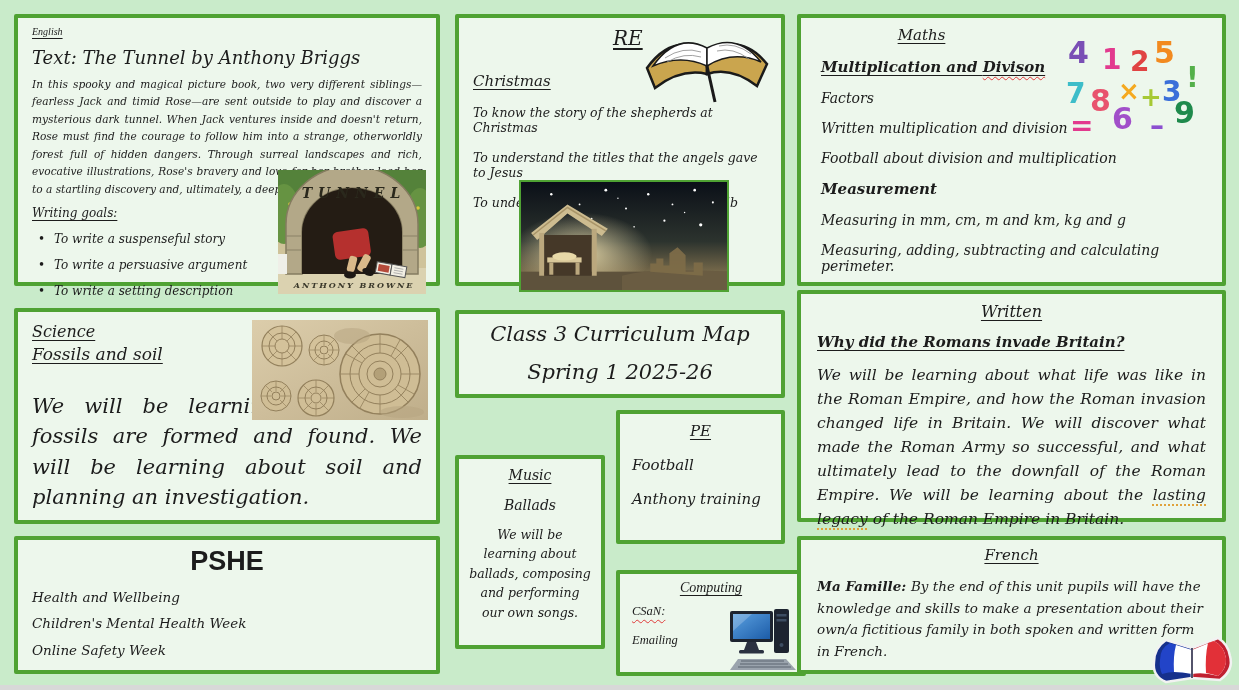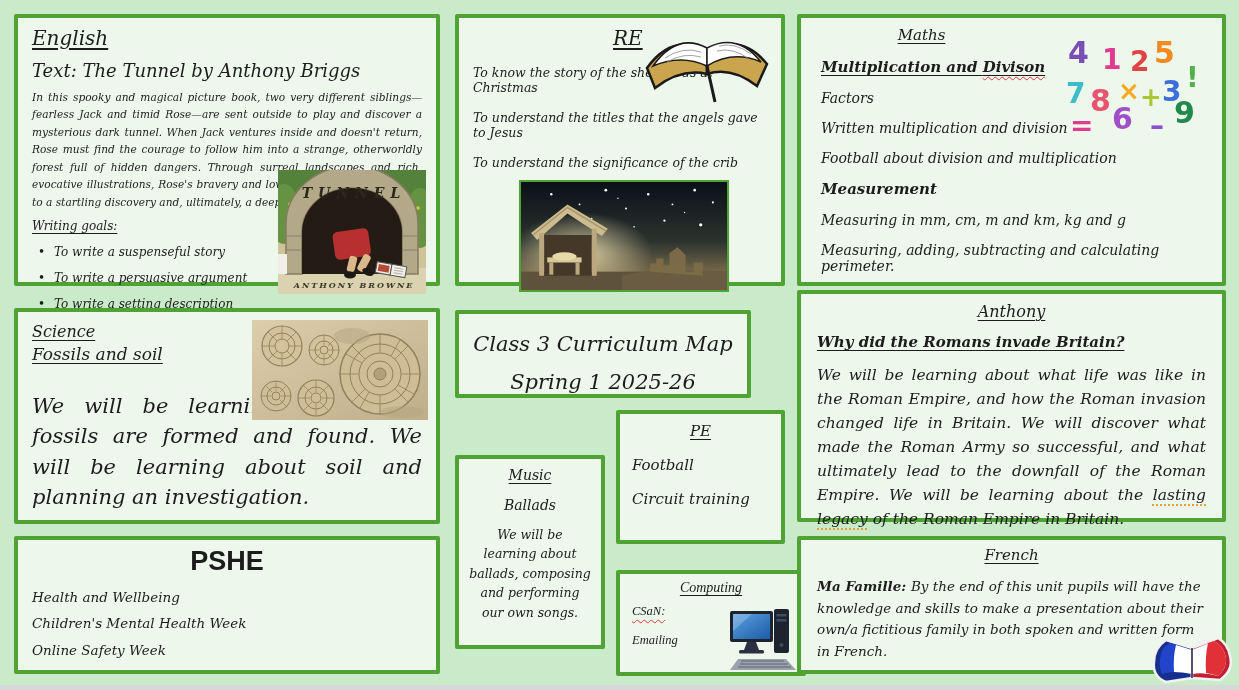--- a/index.html
+++ b/index.html
@@ -6,21 +6,21 @@
   .board{position:relative;width:1239px;height:690px;background:#c9ebca;overflow:hidden;
          font-family:"DejaVu Serif",serif;color:#1c1c1c;}
   .box{position:absolute;background:#edf7ec;border:4px solid #4fa233;border-radius:2px;box-sizing:border-box;}
   .hand{font-style:italic;}
   .u{text-decoration:underline;text-underline-offset:3px;}
   .just{text-align:justify;}
   .bold{font-weight:bold;}
 
   
   .box-english{left:14px;top:14px;width:426px;height:272px;padding:8px 14px;}
-  .english-heading{font-size:20px;}
+  .english-heading{font-size:10px;font-family:Liberation Serif, serif;}
   .english-texttitle{font-size:18px;margin-top:10px;}
   .english-desc{font-size:10.6px;line-height:1.65;margin-top:8px;}
   .english-goals-label{font-size:12px;margin-top:8px;}
   .goals-list{list-style:none;margin:8px 0 0 6px;padding:0;font-size:12px;width:235px;}
   .goals-list li{margin-top:12px;padding-left:16px;position:relative;}
   .goals-list li::before{content:"•";position:absolute;left:0;top:0;font-style:normal;}
   .tunnel-cover{position:absolute;right:10px;top:152px;width:148px;height:124px;}
 
   
   .box-re{left:455px;top:14px;width:330px;height:272px;padding:8px 14px;}
@@ -48,21 +48,21 @@
   .mn13{left:84px;top:74px;font-size:28px;}.mn14{left:108px;top:60px;font-size:30px;}
 
   
   .box-science{left:14px;top:308px;width:426px;height:216px;padding:10px 14px;}
   .science-heading{font-size:16px;}
   .science-topic{font-size:17px;font-weight:normal;margin-top:3px;}
   .science-desc{font-size:21px;line-height:1.45;margin-top:27px;}
   .fossil{position:absolute;right:8px;top:8px;width:176px;height:100px;}
 
   
-  .box-title{left:455px;top:310px;width:296px;height:88px;padding:10px;}
+  .box-title{left:455px;top:310px;width:330px;height:88px;padding:0;}
   .title-line{font-size:21px;text-align:center;margin-top:4px;line-height:1.6;}
 
   
   .box-music{left:455px;top:455px;width:150px;height:194px;padding:8px 10px;}
   .music-heading{font-size:14px;display:block;text-align:center;}
   .music-topic{font-size:14px;text-align:center;margin-top:14px;}
   .music-desc{font-size:12.5px;text-align:center;margin-top:12px;line-height:1.55;}
 
   .box-pe{left:616px;top:410px;width:169px;height:134px;padding:8px 12px;}
   .pe-heading{font-size:15px;display:block;text-align:center;}
@@ -147,20 +147,21 @@
   <div class="box box-re hand">
     <span class="re-heading u">RE</span>
     <svg class="bible" viewBox="0 0 132 80">
       <path d="M66,28 Q32,8 6,44 L14,64 Q40,44 66,50 Z" fill="#caa54e" stroke="#1a1a1a" stroke-width="2.5"></path>
       <path d="M66,28 Q100,8 126,40 L116,62 Q90,42 66,50 Z" fill="#caa54e" stroke="#1a1a1a" stroke-width="2.5"></path>
       <path d="M66,24 Q36,8 12,42 Q40,30 66,42 Z" fill="#ffffff" stroke="#1a1a1a" stroke-width="1.5"></path>
       <path d="M66,24 Q96,8 120,38 Q92,26 66,42 Z" fill="#ffffff" stroke="#1a1a1a" stroke-width="1.5"></path>
       <path d="M24,34 q18,-12 36,-6 M26,38 q17,-10 34,-5 M78,22 q16,-4 32,8 M76,27 q16,-4 32,8" stroke="#8a8a8a" stroke-width="0.8" fill="none"></path>
       <path d="M66,42 L74,78" stroke="#1a1a1a" stroke-width="3"></path>
     </svg>
+    <div class="re-topic u">Christmas</div>
     <div class="re-obj">To know the story of the shepherds at Christmas</div>
     <div class="re-obj">To understand the titles that the angels gave to Jesus</div>
     <div class="re-obj">To understand the significance of the crib</div>
     <svg class="nativity" viewBox="0 0 204 106" preserveAspectRatio="none">
       <defs>
         <linearGradient id="sky" x1="0" y1="0" x2="0" y2="1">
           <stop offset="0" stop-color="#0b1018"></stop>
             <stop offset="0.55" stop-color="#2c332e"></stop>
           <stop offset="0.85" stop-color="#7a6c4c"></stop>
             <stop offset="1" stop-color="#8d7d58"></stop>
@@ -281,21 +282,21 @@
       <ellipse cx="150" cy="92" rx="22" ry="6" fill="#b5a37f" opacity="0.5"></ellipse>
     </svg>
   </div>
 
   <div class="box box-title hand">
     <div class="title-line">Class 3 Curriculum Map</div>
     <div class="title-line">Spring 1 2025-26</div>
   </div>
 
   <div class="box box-history hand">
-    <span class="history-heading"><span class="u">Anthony</span></span>
+    <span class="history-heading"><span class="u">Written</span></span>
     <div class="history-question u">Why did the Romans invade Britain?</div>
     <div class="history-desc just"><span>We will be learning about what life was like in the Roman Empire, and how the Roman invasion changed life in Britain. We will discover what made the Roman Army so successful, and what ultimately lead to the downfall of the Roman Empire. We will be learning about the </span><span class="grammar">lasting legacy</span><span> of the Roman Empire in Britain.</span></div>
   </div>
 
   <div class="box box-pshe hand">
     <span class="pshe-heading">PSHE</span>
     <div class="pshe-items">
       <div class="pshe-item">Health and Wellbeing</div>
       <div class="pshe-item">Children's Mental Health Week</div>
       <div class="pshe-item">Online Safety Week</div>
@@ -304,21 +305,21 @@
 
   <div class="box box-music hand">
     <span class="music-heading"><span class="u">Music</span></span>
     <div class="music-topic">Ballads</div>
     <div class="music-desc">We will be learning about ballads, composing and performing our own songs.</div>
   </div>
 
   <div class="box box-pe hand">
     <span class="pe-heading"><span class="u">PE</span></span>
     <div class="pe-item">Football</div>
-    <div class="pe-item">Circuit training</div>
+    <div class="pe-item">Anthony training</div>
   </div>
 
   <div class="box box-computing hand">
     <span class="computing-heading"><span class="u">Computing</span></span>
     <div class="computing-topic misspelled">CSaN:</div>
     <div class="computing-item">Emailing</div>
     <svg class="computer" viewBox="0 0 66 62">
       <defs>
         <linearGradient id="scr" x1="0" y1="0" x2="1" y2="1">
           <stop offset="0" stop-color="#5aa0e0"></stop>

